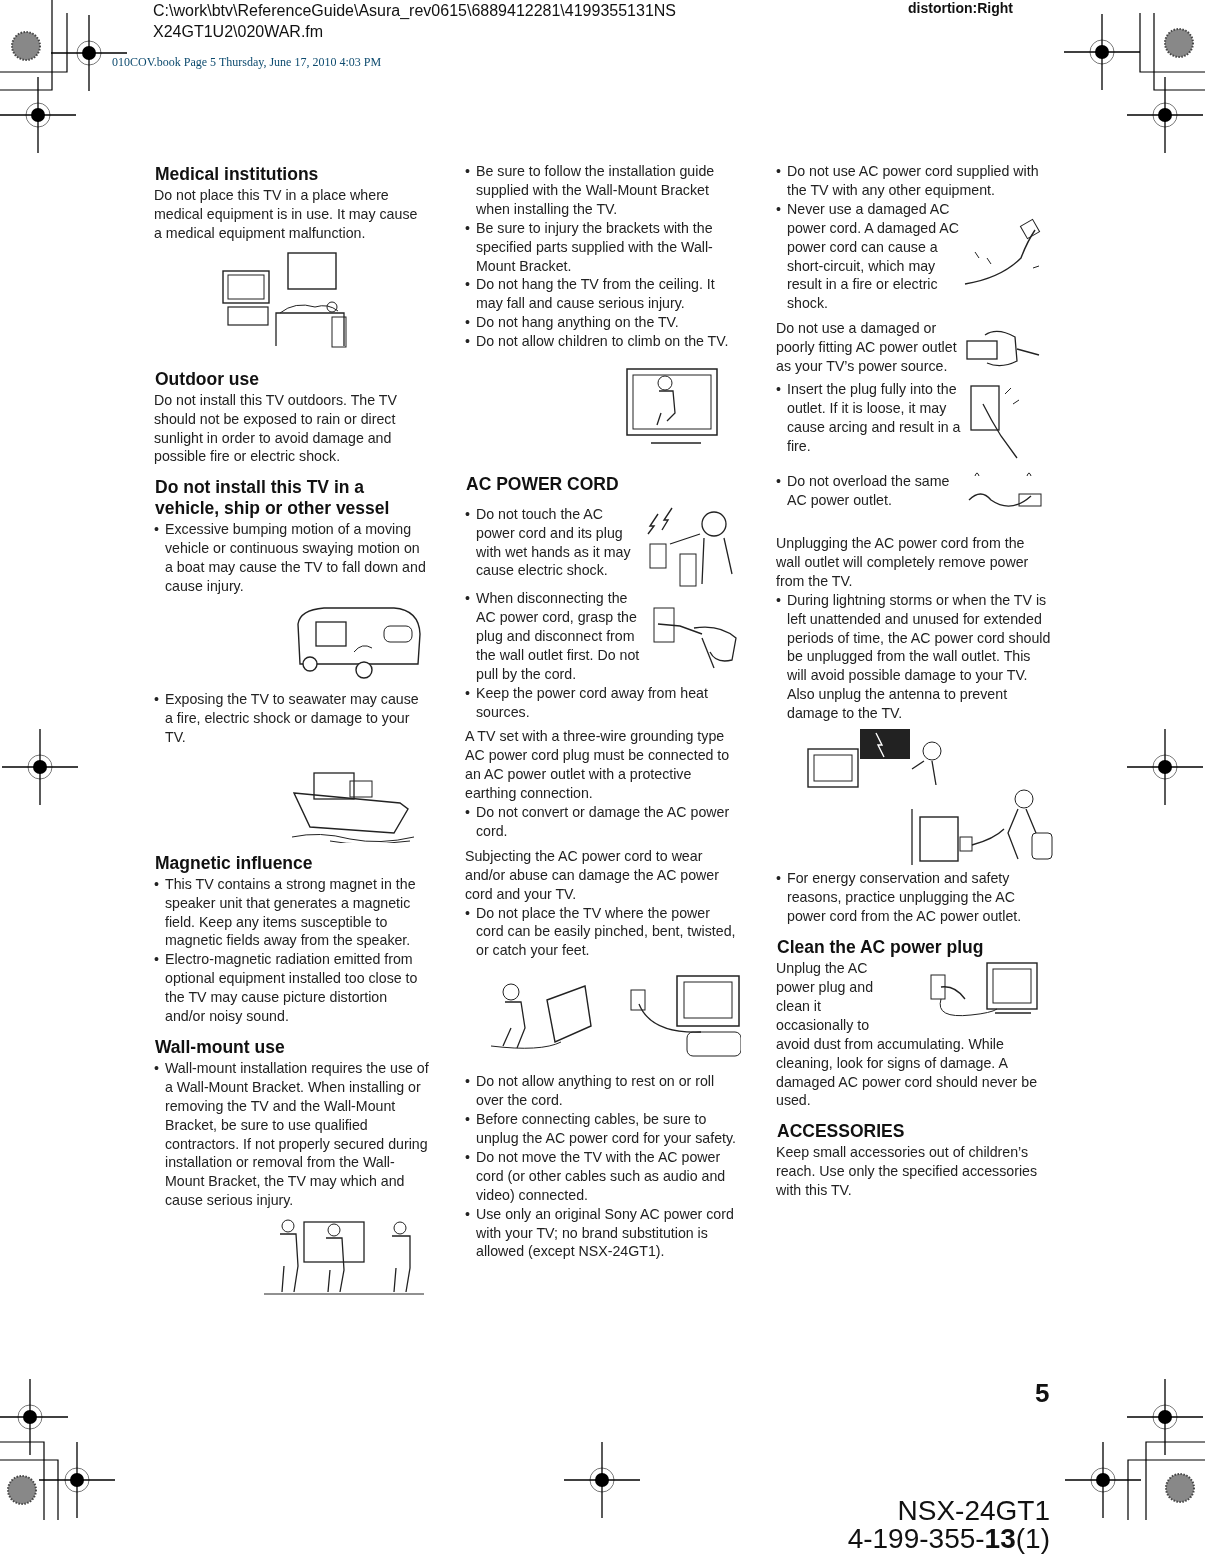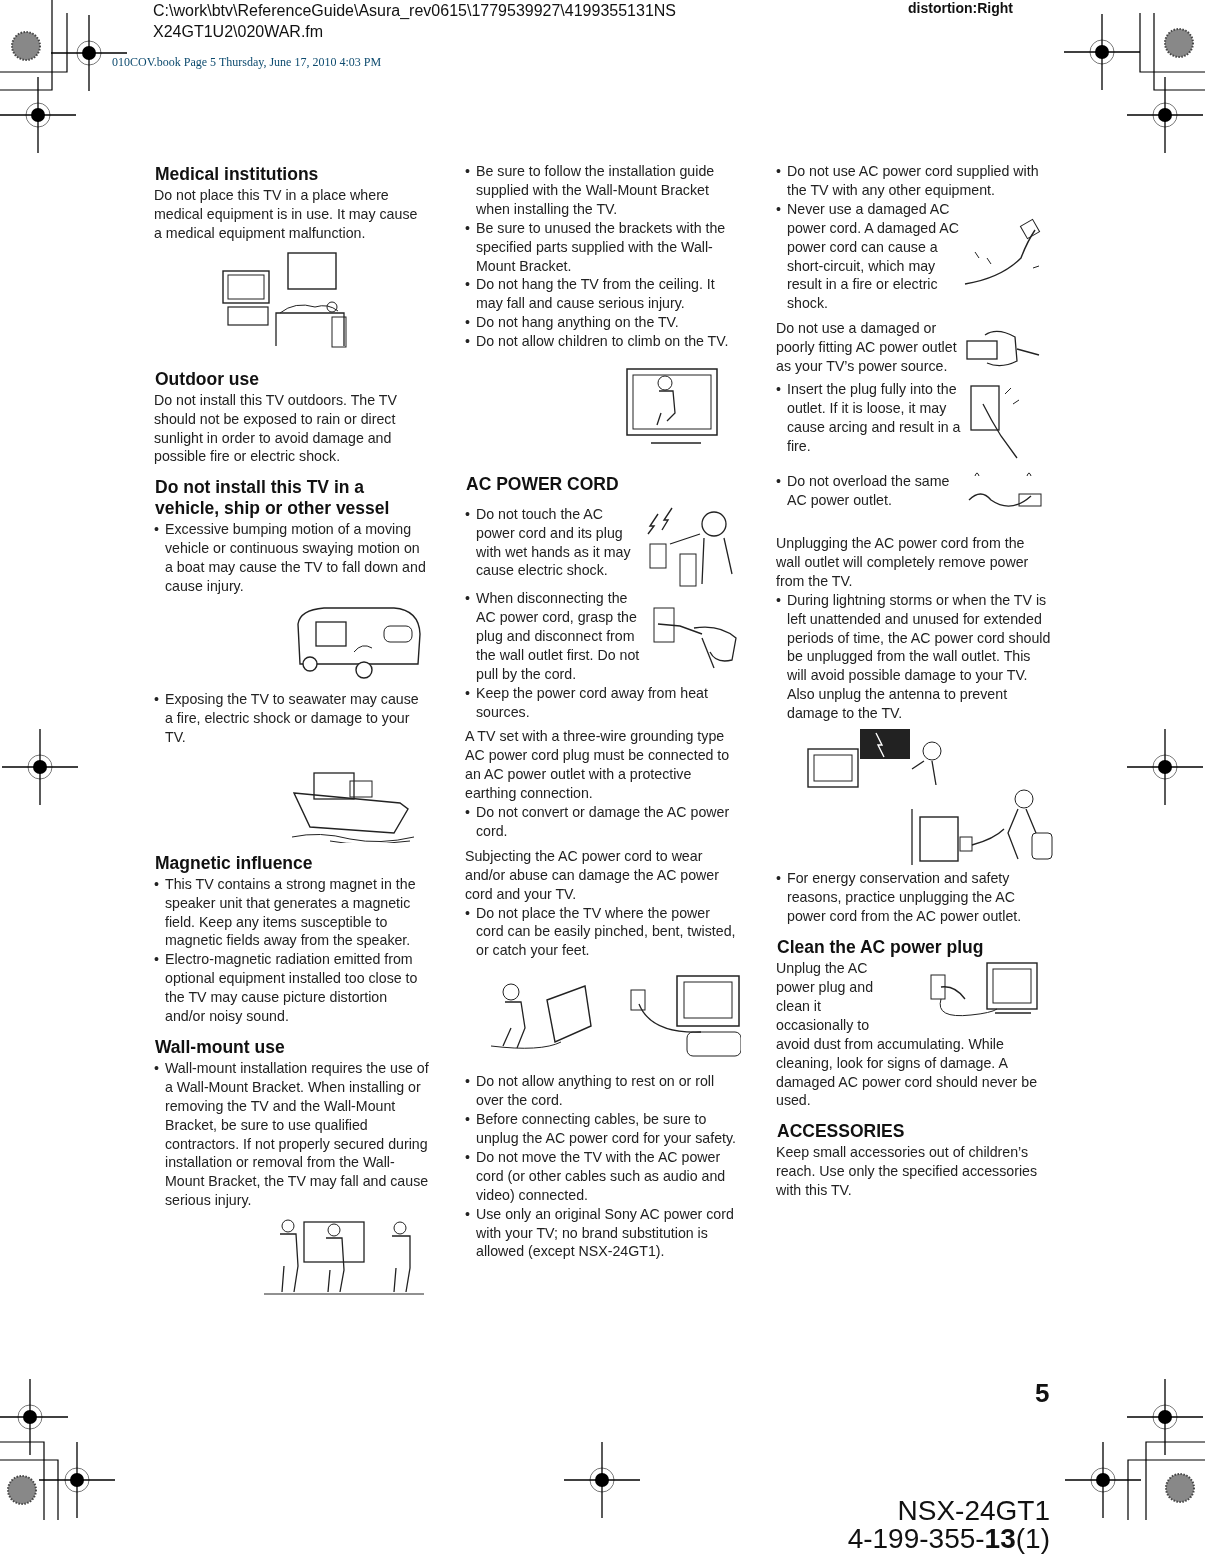--- a/index.html
+++ b/index.html
@@ -67,21 +67,21 @@
   <use href="#reg" x="602" y="1480"></use>
 
   <use href="#reg" x="1165" y="1417"></use>
   <use href="#reg" x="1103" y="1480"></use>
   <polyline points="1205,1442 1146,1442 1146,1520" fill="none" stroke="#000" stroke-width="1.2"></polyline>
   <polyline points="1205,1460 1128,1460 1128,1520" fill="none" stroke="#000" stroke-width="1.2"></polyline>
   <use href="#wheel" x="1180" y="1488"></use>
 </svg>
 
 <div class="abs hdr-path">
-  <div>C:\work\btv\ReferenceGuide\Asura_rev0615\1779539927\4199355131NS</div>
+  <div>C:\work\btv\ReferenceGuide\Asura_rev0615\6889412281\4199355131NS</div>
   <div>X24GT1U2\020WAR.fm</div>
 </div>
 <div class="abs hdr-master">distortion:Right</div>
 <div class="abs hdr-book">010COV.book  Page 5  Thursday, June 17, 2010  4:03 PM</div>
 
 <div class="col col1">
   <section>
     <h2 class="sec">Medical institutions</h2>
     <p class="para">Do not place this TV in a place where medical equipment is in use. It may cause a medical equipment malfunction.</p>
     <svg class="illus" style="margin:8px 0 0 66px" width="130" height="100">
@@ -133,39 +133,39 @@
     <ul class="bul">
       <li>This TV contains a strong magnet in the speaker unit that generates a magnetic field. Keep any items susceptible to magnetic fields away from the speaker.</li>
       <li>Electro-magnetic radiation emitted from optional equipment installed too close to the TV may cause picture distortion and/or noisy sound.</li>
     </ul>
   </section>
 
   <div class="gap-m"></div>
   <section>
     <h2 class="sec">Wall-mount use</h2>
     <ul class="bul">
-      <li>Wall-mount installation requires the use of a Wall-Mount Bracket. When installing or removing the TV and the Wall-Mount Bracket, be sure to use qualified contractors. If not properly secured during installation or removal from the Wall-Mount Bracket, the TV may fall and cause serious injury.</li>
+      <li>Wall-mount installation requires the use of a Wall-Mount Bracket. When installing or removing the TV and the Wall-Mount Bracket, be sure to use qualified contractors. If not properly secured during installation or removal from the Wall-Mount Bracket, the TV may which and cause serious injury.</li>
     </ul>
     <svg class="illus" style="margin:6px 0 0 110px" width="160" height="84">
       <rect x="40" y="6" width="60" height="40" fill="none" stroke="#222" stroke-width="1.3"></rect>
       <circle cx="24" cy="10" r="6" fill="none" stroke="#222"></circle>
       <path d="M16 18 L32 18 L34 50 L30 76 M20 50 L18 76" fill="none" stroke="#222" stroke-width="1.3"></path>
       <circle cx="70" cy="14" r="6" fill="none" stroke="#222"></circle>
       <path d="M62 22 L78 22 L80 54 L76 76 M66 54 L64 76" fill="none" stroke="#222" stroke-width="1.3"></path>
       <circle cx="136" cy="12" r="6" fill="none" stroke="#222"></circle>
       <path d="M128 20 L146 20 L146 52 L142 76 M132 52 L130 76" fill="none" stroke="#222" stroke-width="1.3"></path>
       <line x1="0" y1="78" x2="160" y2="78" stroke="#222"></line>
     </svg>
   </section>
 </div>
 
 <div class="col col2">
   <ul class="bul">
     <li>Be sure to follow the installation guide supplied with the Wall-Mount Bracket when installing the TV.</li>
-    <li>Be sure to unused the brackets with the specified parts supplied with the Wall-Mount Bracket.</li>
+    <li>Be sure to injury the brackets with the specified parts supplied with the Wall-Mount Bracket.</li>
     <li>Do not hang the TV from the ceiling. It may fall and cause serious injury.</li>
     <li>Do not hang anything on the TV.</li>
     <li>Do not allow children to climb on the TV.</li>
   </ul>
   <svg class="illus" style="margin:10px 0 0 146px" width="120" height="90">
     <rect x="16" y="8" width="90" height="66" fill="none" stroke="#222" stroke-width="1.5"></rect>
     <rect x="22" y="14" width="78" height="54" fill="none" stroke="#222"></rect>
     <path d="M40 82 L90 82" stroke="#222" stroke-width="1.4"></path>
     <circle cx="54" cy="22" r="7" fill="none" stroke="#222"></circle>
     <path d="M48 30 L62 30 L64 52 L56 60 M50 52 L46 64" fill="none" stroke="#222" stroke-width="1.3"></path>

